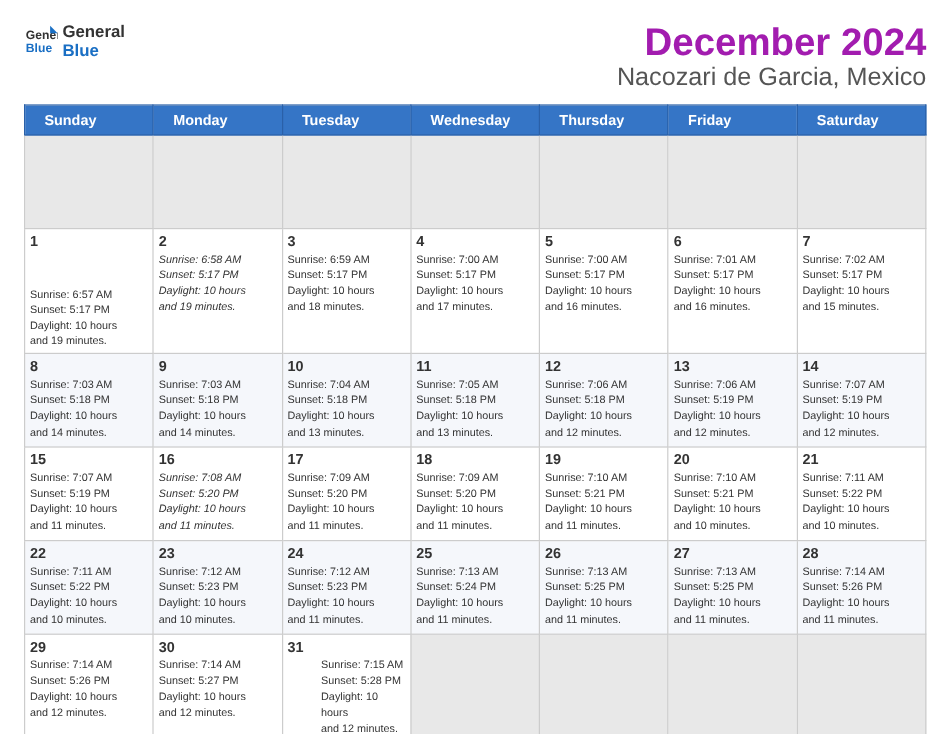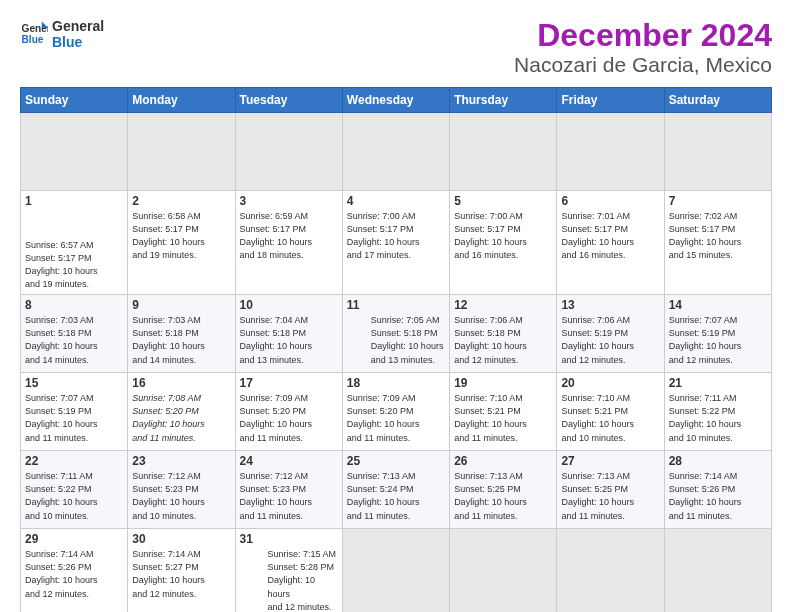--- a/index.html
+++ b/index.html
@@ -44,21 +44,21 @@
     table {
       width: 100%;
       border-collapse: collapse;
       table-layout: fixed;
     }
     thead tr th {
       background: #3575c6;
       color: #fff;
       font-size: 12px;
       font-weight: bold;
-      padding: 5px 4px;
+      padding: 5px 16px;
       text-align: left;
       border: 1px solid #2a60a8;
     }
     tbody tr td {
       vertical-align: top;
       border: 1px solid #ccc;
       padding: 3px 4px;
       font-size: 9.5px;
       color: #333;
       height: 78px;
@@ -132,21 +132,21 @@
         <tr>
           <td>
             <span class="day-num">1</span>
             <div class="day-info" style="white-space: pre-line; margin-top: 31px;">Sunrise: 6:57 AM
 Sunset: 5:17 PM
 Daylight: 10 hours
 and 19 minutes.</div>
           </td>
           <td>
             <span class="day-num">2</span>
-            <div class="day-info" style="white-space: pre-line;">Sunrise: 6:58 AM
+            <div class="day-info" style="white-space: pre-line; font-style: italic;">Sunrise: 6:58 AM
 Sunset: 5:17 PM
 Daylight: 10 hours
 and 19 minutes.</div>
           </td>
           <td>
             <span class="day-num">3</span>
             <div class="day-info" style="white-space: pre-line;">Sunrise: 6:59 AM
 Sunset: 5:17 PM
 Daylight: 10 hours
 and 18 minutes.</div>
@@ -197,21 +197,21 @@
           </td>
           <td>
             <span class="day-num">10</span>
             <div class="day-info" style="white-space: pre-line;">Sunrise: 7:04 AM
 Sunset: 5:18 PM
 Daylight: 10 hours
 and 13 minutes.</div>
           </td>
           <td>
             <span class="day-num">11</span>
-            <div class="day-info" style="white-space: pre-line; margin-left: 24px;">Sunrise: 7:05 AM
+            <div class="day-info" style="white-space: pre-line;">Sunrise: 7:05 AM
 Sunset: 5:18 PM
 Daylight: 10 hours
 and 13 minutes.</div>
           </td>
           <td>
             <span class="day-num">12</span>
             <div class="day-info" style="white-space: pre-line;">Sunrise: 7:06 AM
 Sunset: 5:18 PM
 Daylight: 10 hours
 and 12 minutes.</div>

